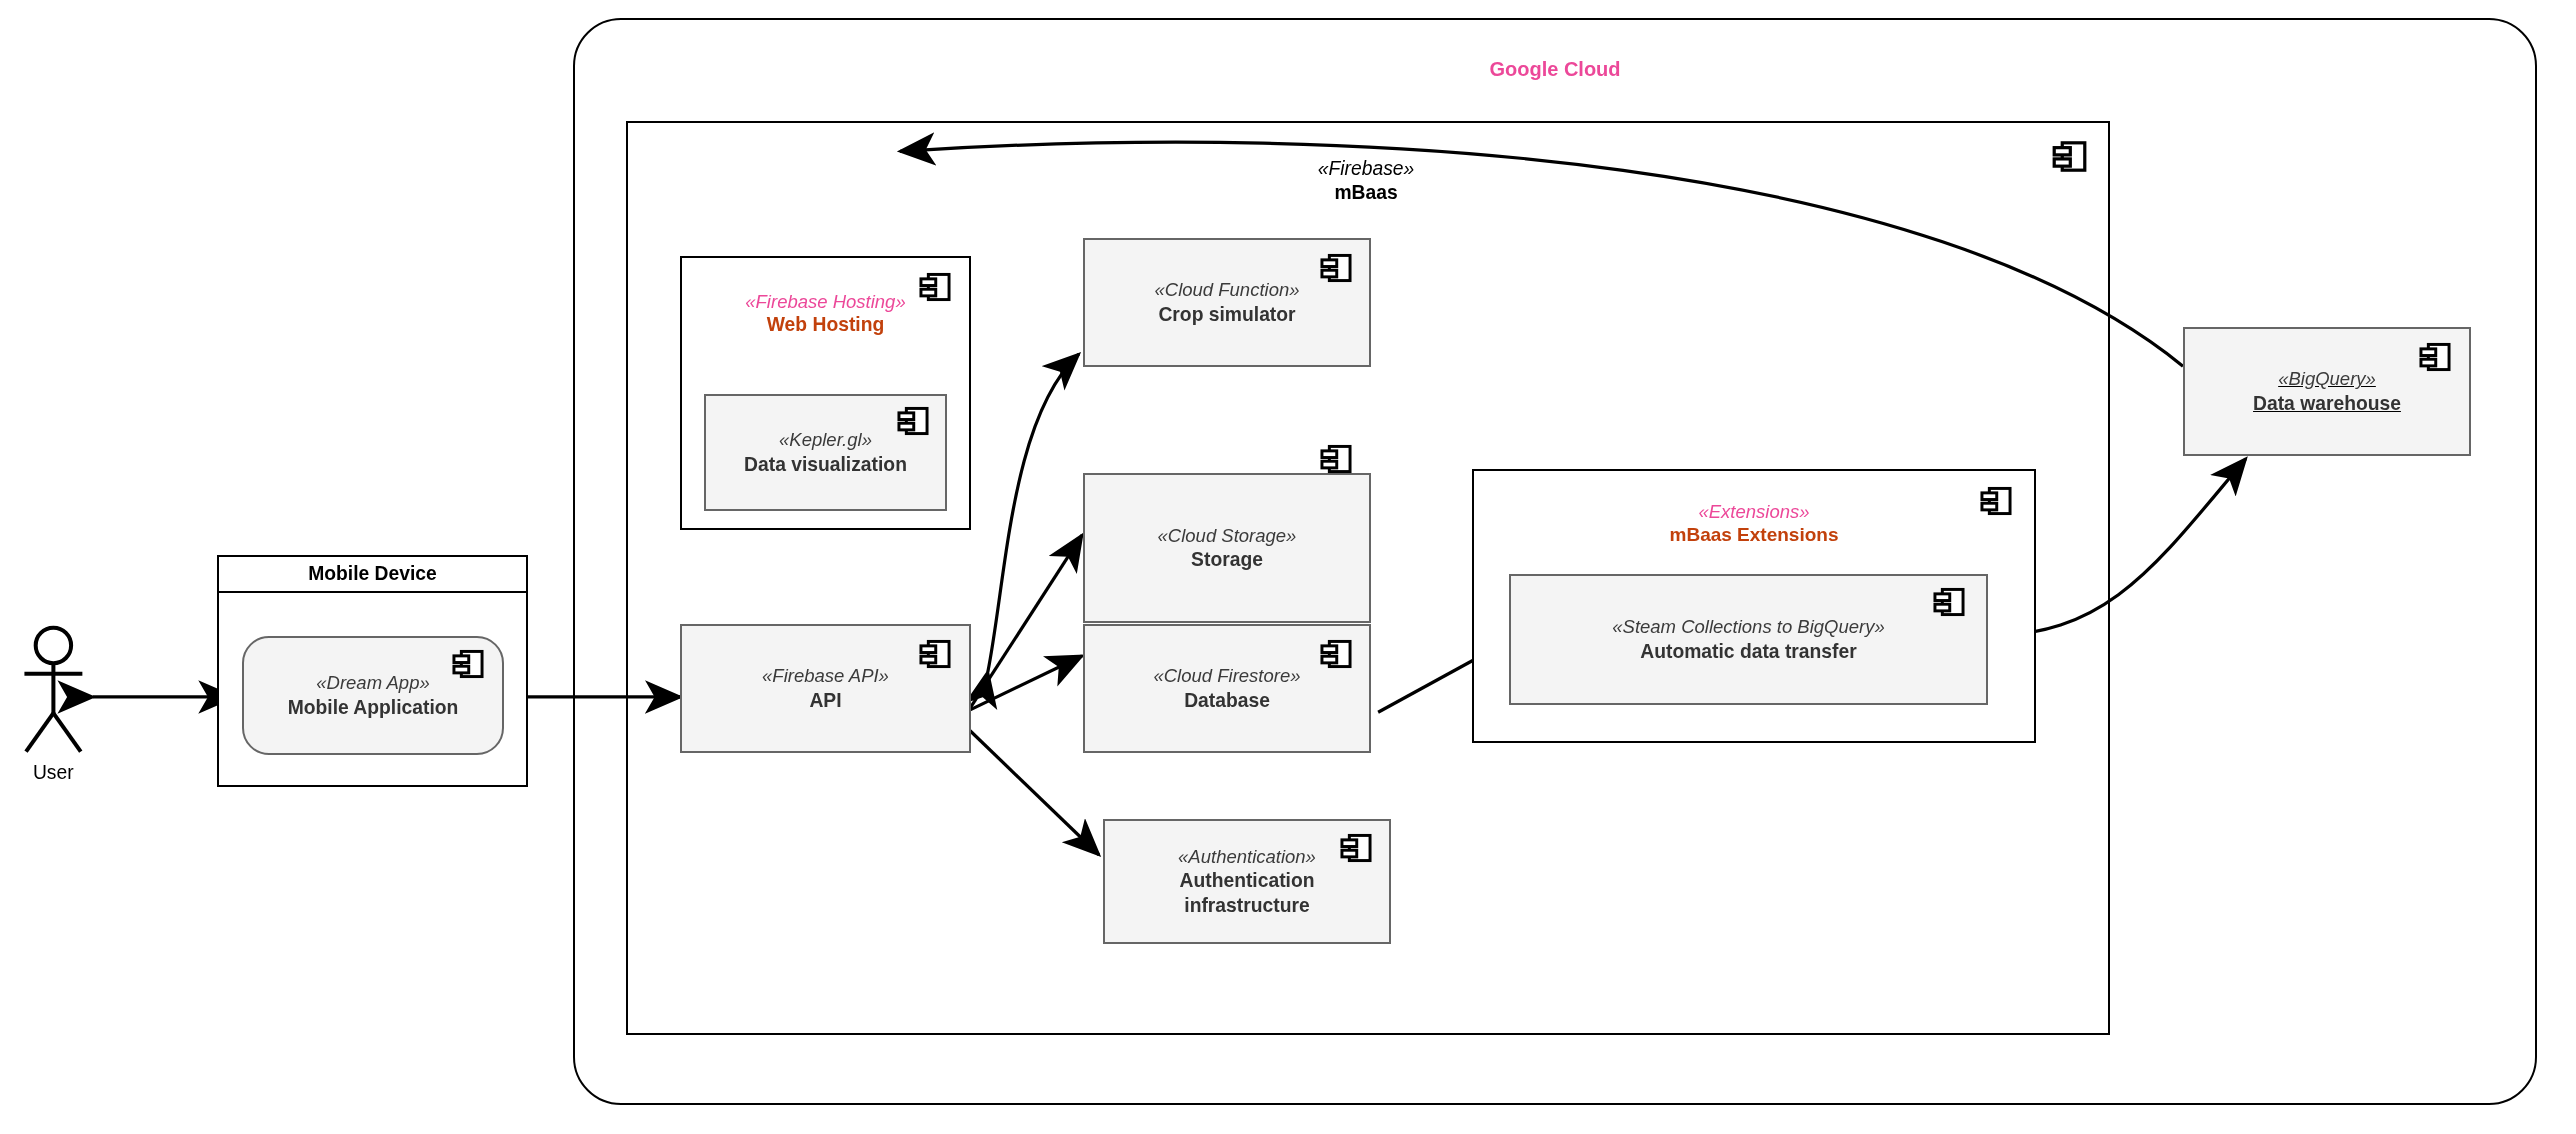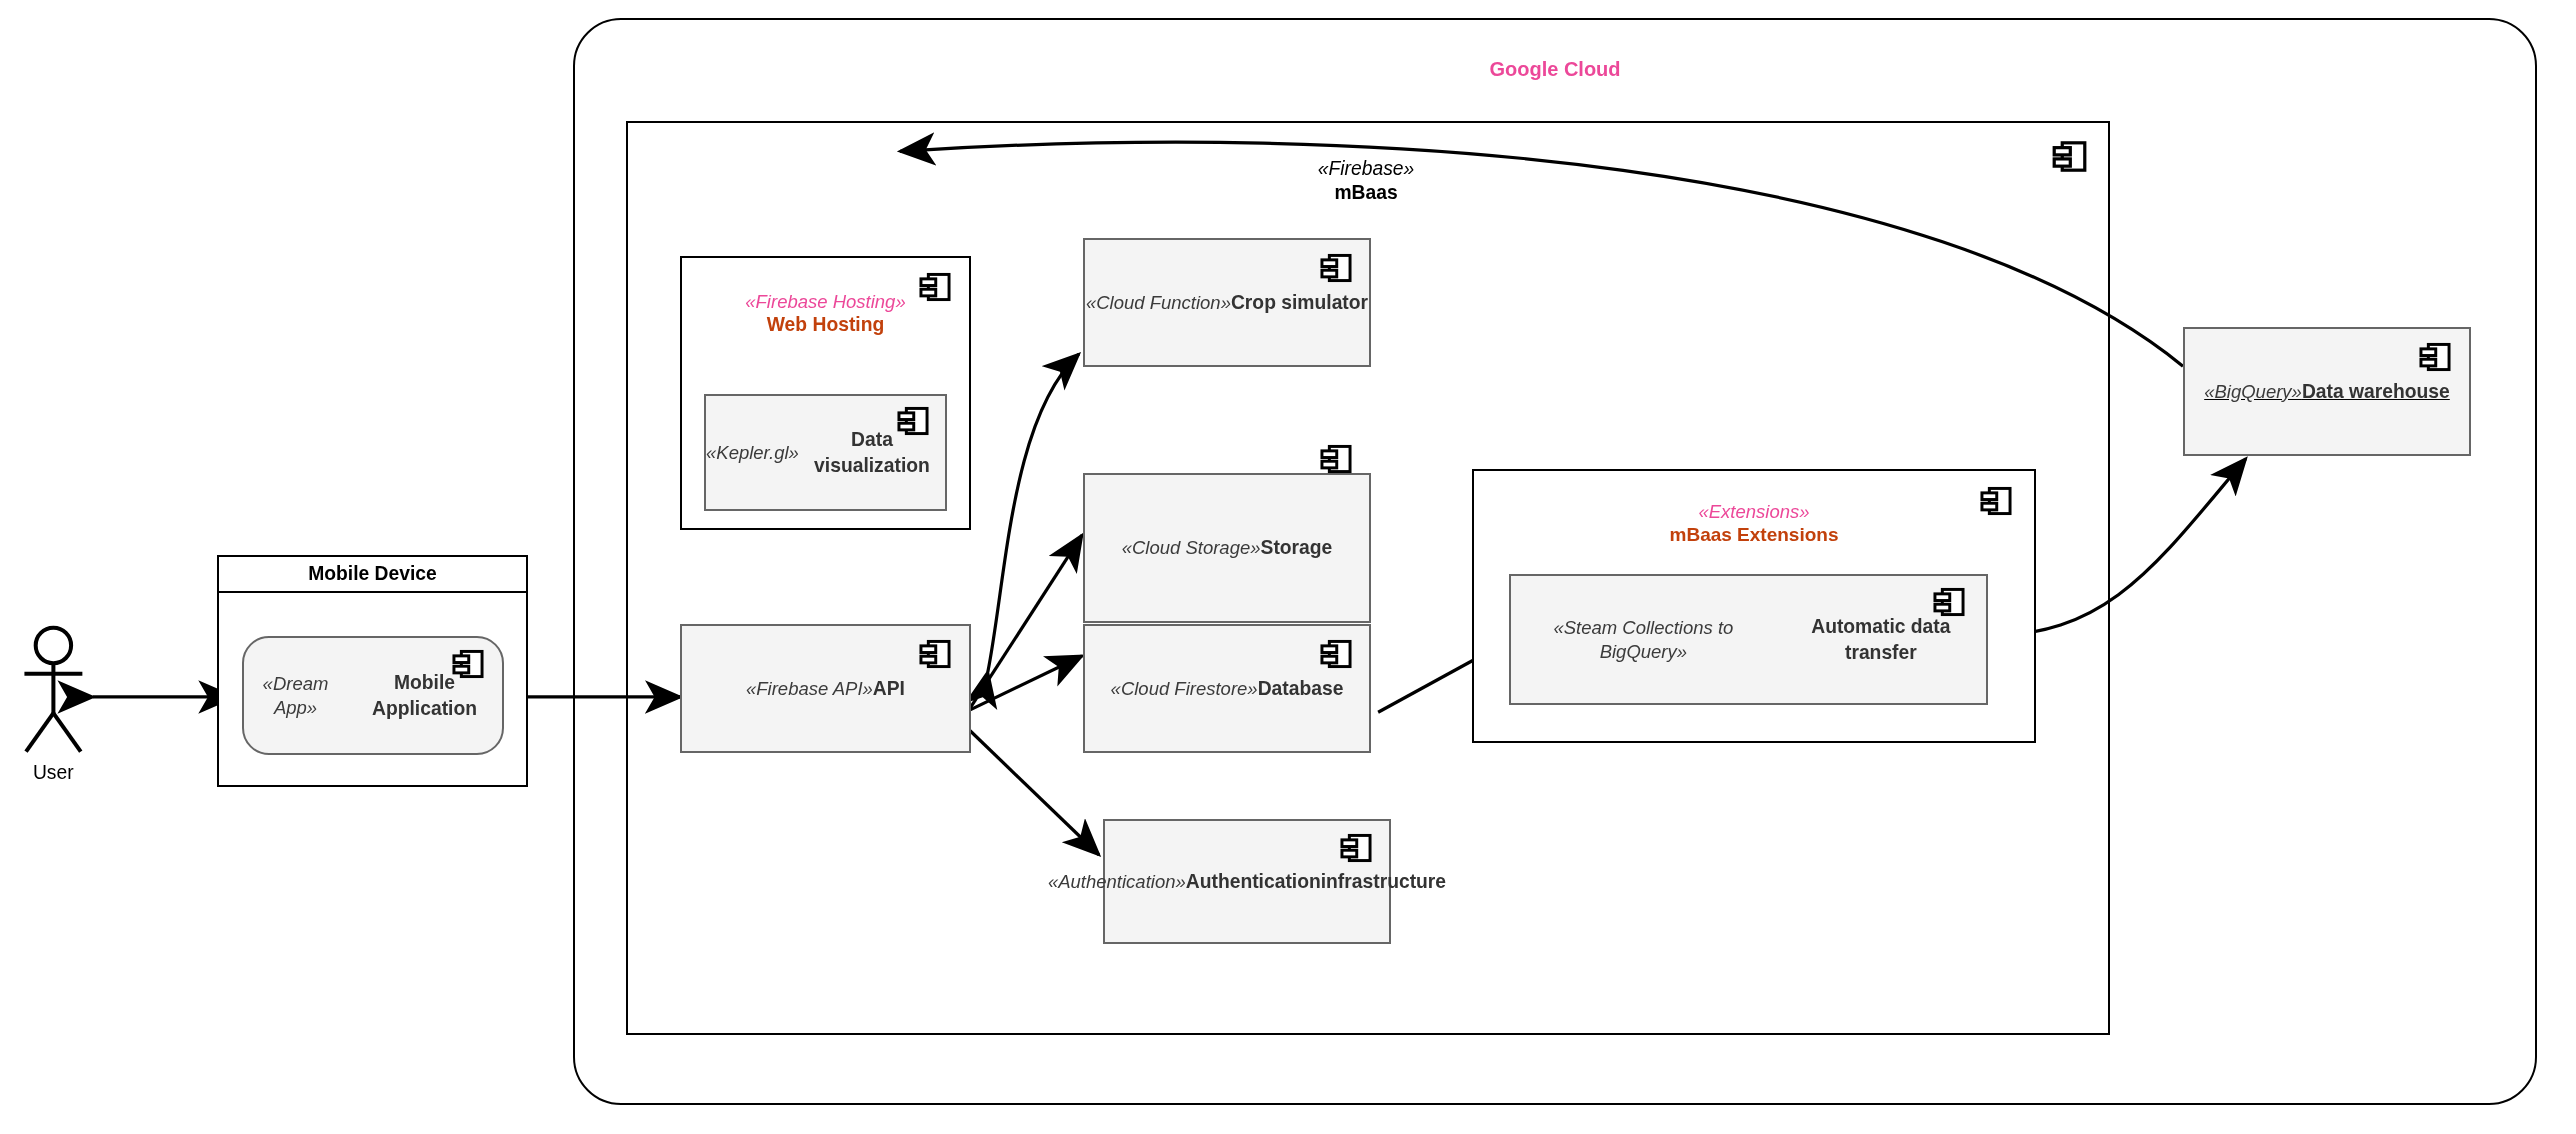--- a/index.html
+++ b/index.html
@@ -20,21 +20,21 @@
 
   
   .pkg{border:2.4px solid #000;background:transparent;}
   .pkg-title{position:absolute;width:100%;text-align:center;line-height:1.22;}
   .pkg-title .stereo{display:block;font-style:italic;font-size:19.3px;color:#000;}
   .pkg-title .name{display:block;font-size:19.3px;font-weight:bold;color:#000;}
 
   
   .comp{
     border:2.4px solid #666666;background:#f4f4f4;
-    display:flex;flex-direction:row;align-items:center;justify-content:center;
+    display:flex;flex-direction:column;align-items:center;justify-content:center;
     text-align:center;
   }
   .comp .stereo{font-style:italic;font-size:18.5px;color:#3b3b3b;line-height:1.25;}
   .comp .name{font-size:19.3px;font-weight:bold;color:#333333;line-height:1.3;}
 
   
   .comp-white{border:2.4px solid #000;background:#ffffff;}
   .comp-white .stereo{color:#ec4899;}
   .comp-white .name{color:#c2410c;}
 

